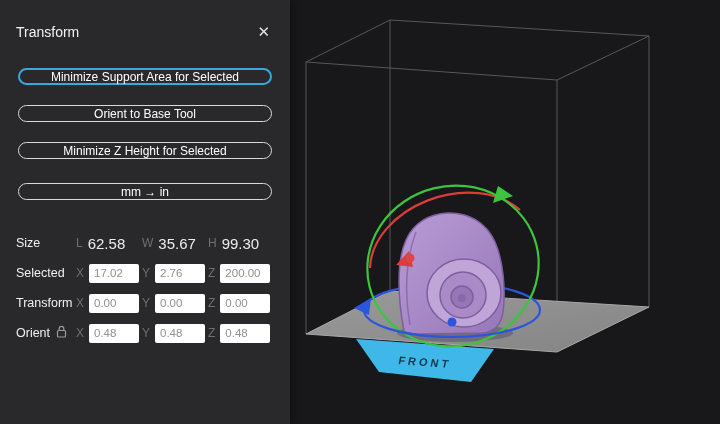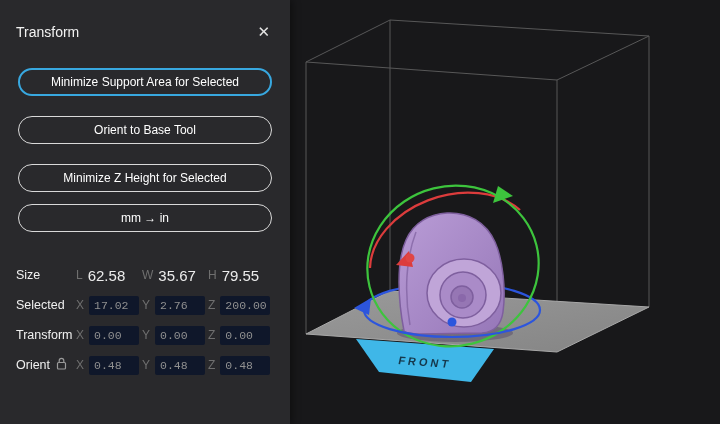--- a/index.html
+++ b/index.html
@@ -28,46 +28,46 @@
   }
   .panel-title { font-size:14px; color:#f2f2f2; }
   .close-btn {
     background:none; border:none; color:#e4e4e4; font-size:15px;
     line-height:1; cursor:pointer; padding:2px 4px;
     font-family:"Liberation Sans", sans-serif;
   }
 
   .btn-col { padding:0 18px; }
   .btn {
-    display:block; width:100%; height:28px;
+    display:block; width:100%; height:17px;
     border-radius:14px; border:1px solid #d9d9d9;
     background:transparent; color:#ffffff;
     font-size:12px; text-align:center; cursor:pointer;
     font-family:"Liberation Sans", sans-serif;
     margin-top:20px;
   }
   .btn:first-child { margin-top:27px; }
   .btn.accent { border:2px solid #38a8e0; }
 
-  .unit-row { display:flex; gap:28px; margin-top:12px; }
+  .unit-row { display:flex; gap:28px; margin-top:24px; }
   .unit-row .btn { flex:1; margin-top:0; }
 
   .rows { margin-top:28px; padding:0 16px; }
   .t-row {
     display:grid; grid-template-columns:60px 1fr 1fr 1fr;
     align-items:center; height:30px;
   }
   .t-label { font-size:12.5px; color:#f0f0f0; display:flex; align-items:center; gap:6px; }
   .field { display:flex; align-items:center; gap:5px; }
   .axis { font-size:12px; color:#6f6f6f; }
   .val-plain { font-size:15px; color:#ececec; }
   .val-box {
-    width:50px; height:19px; background:#0f172a; border:none; border-radius:2px;
+    width:50px; height:19px; background:#ffffff; border:none; border-radius:2px;
     color:#909090; font-size:11.5px; padding:0 0 0 5px;
-    font-family:Liberation Mono, monospace;
+    font-family:Liberation Sans, sans-serif;
   }
   .lock { display:inline-block; }
 </style>
 </head>
 <body>
 
 <svg id="viewport" viewBox="0 0 720 424" xmlns="http://www.w3.org/2000/svg">
   <defs>
     <linearGradient id="plateGrad" x1="0" y1="0" x2="1" y2="1">
       <stop offset="0" stop-color="#9a9a9a"></stop>
@@ -159,21 +159,21 @@
       <span class="field">
           <span class="axis">L</span>
           <span class="val-plain">62.58</span>
         </span>
       <span class="field">
           <span class="axis">W</span>
           <span class="val-plain">35.67</span>
         </span>
       <span class="field">
           <span class="axis">H</span>
-          <span class="val-plain">79.55</span>
+          <span class="val-plain">99.30</span>
         </span>
     </div>
 
     <div class="t-row">
       <span class="t-label">Selected</span>
       <span class="field">
           <span class="axis">X</span>
           <input class="val-box" value="17.02" style="">
         </span>
       <span class="field">

